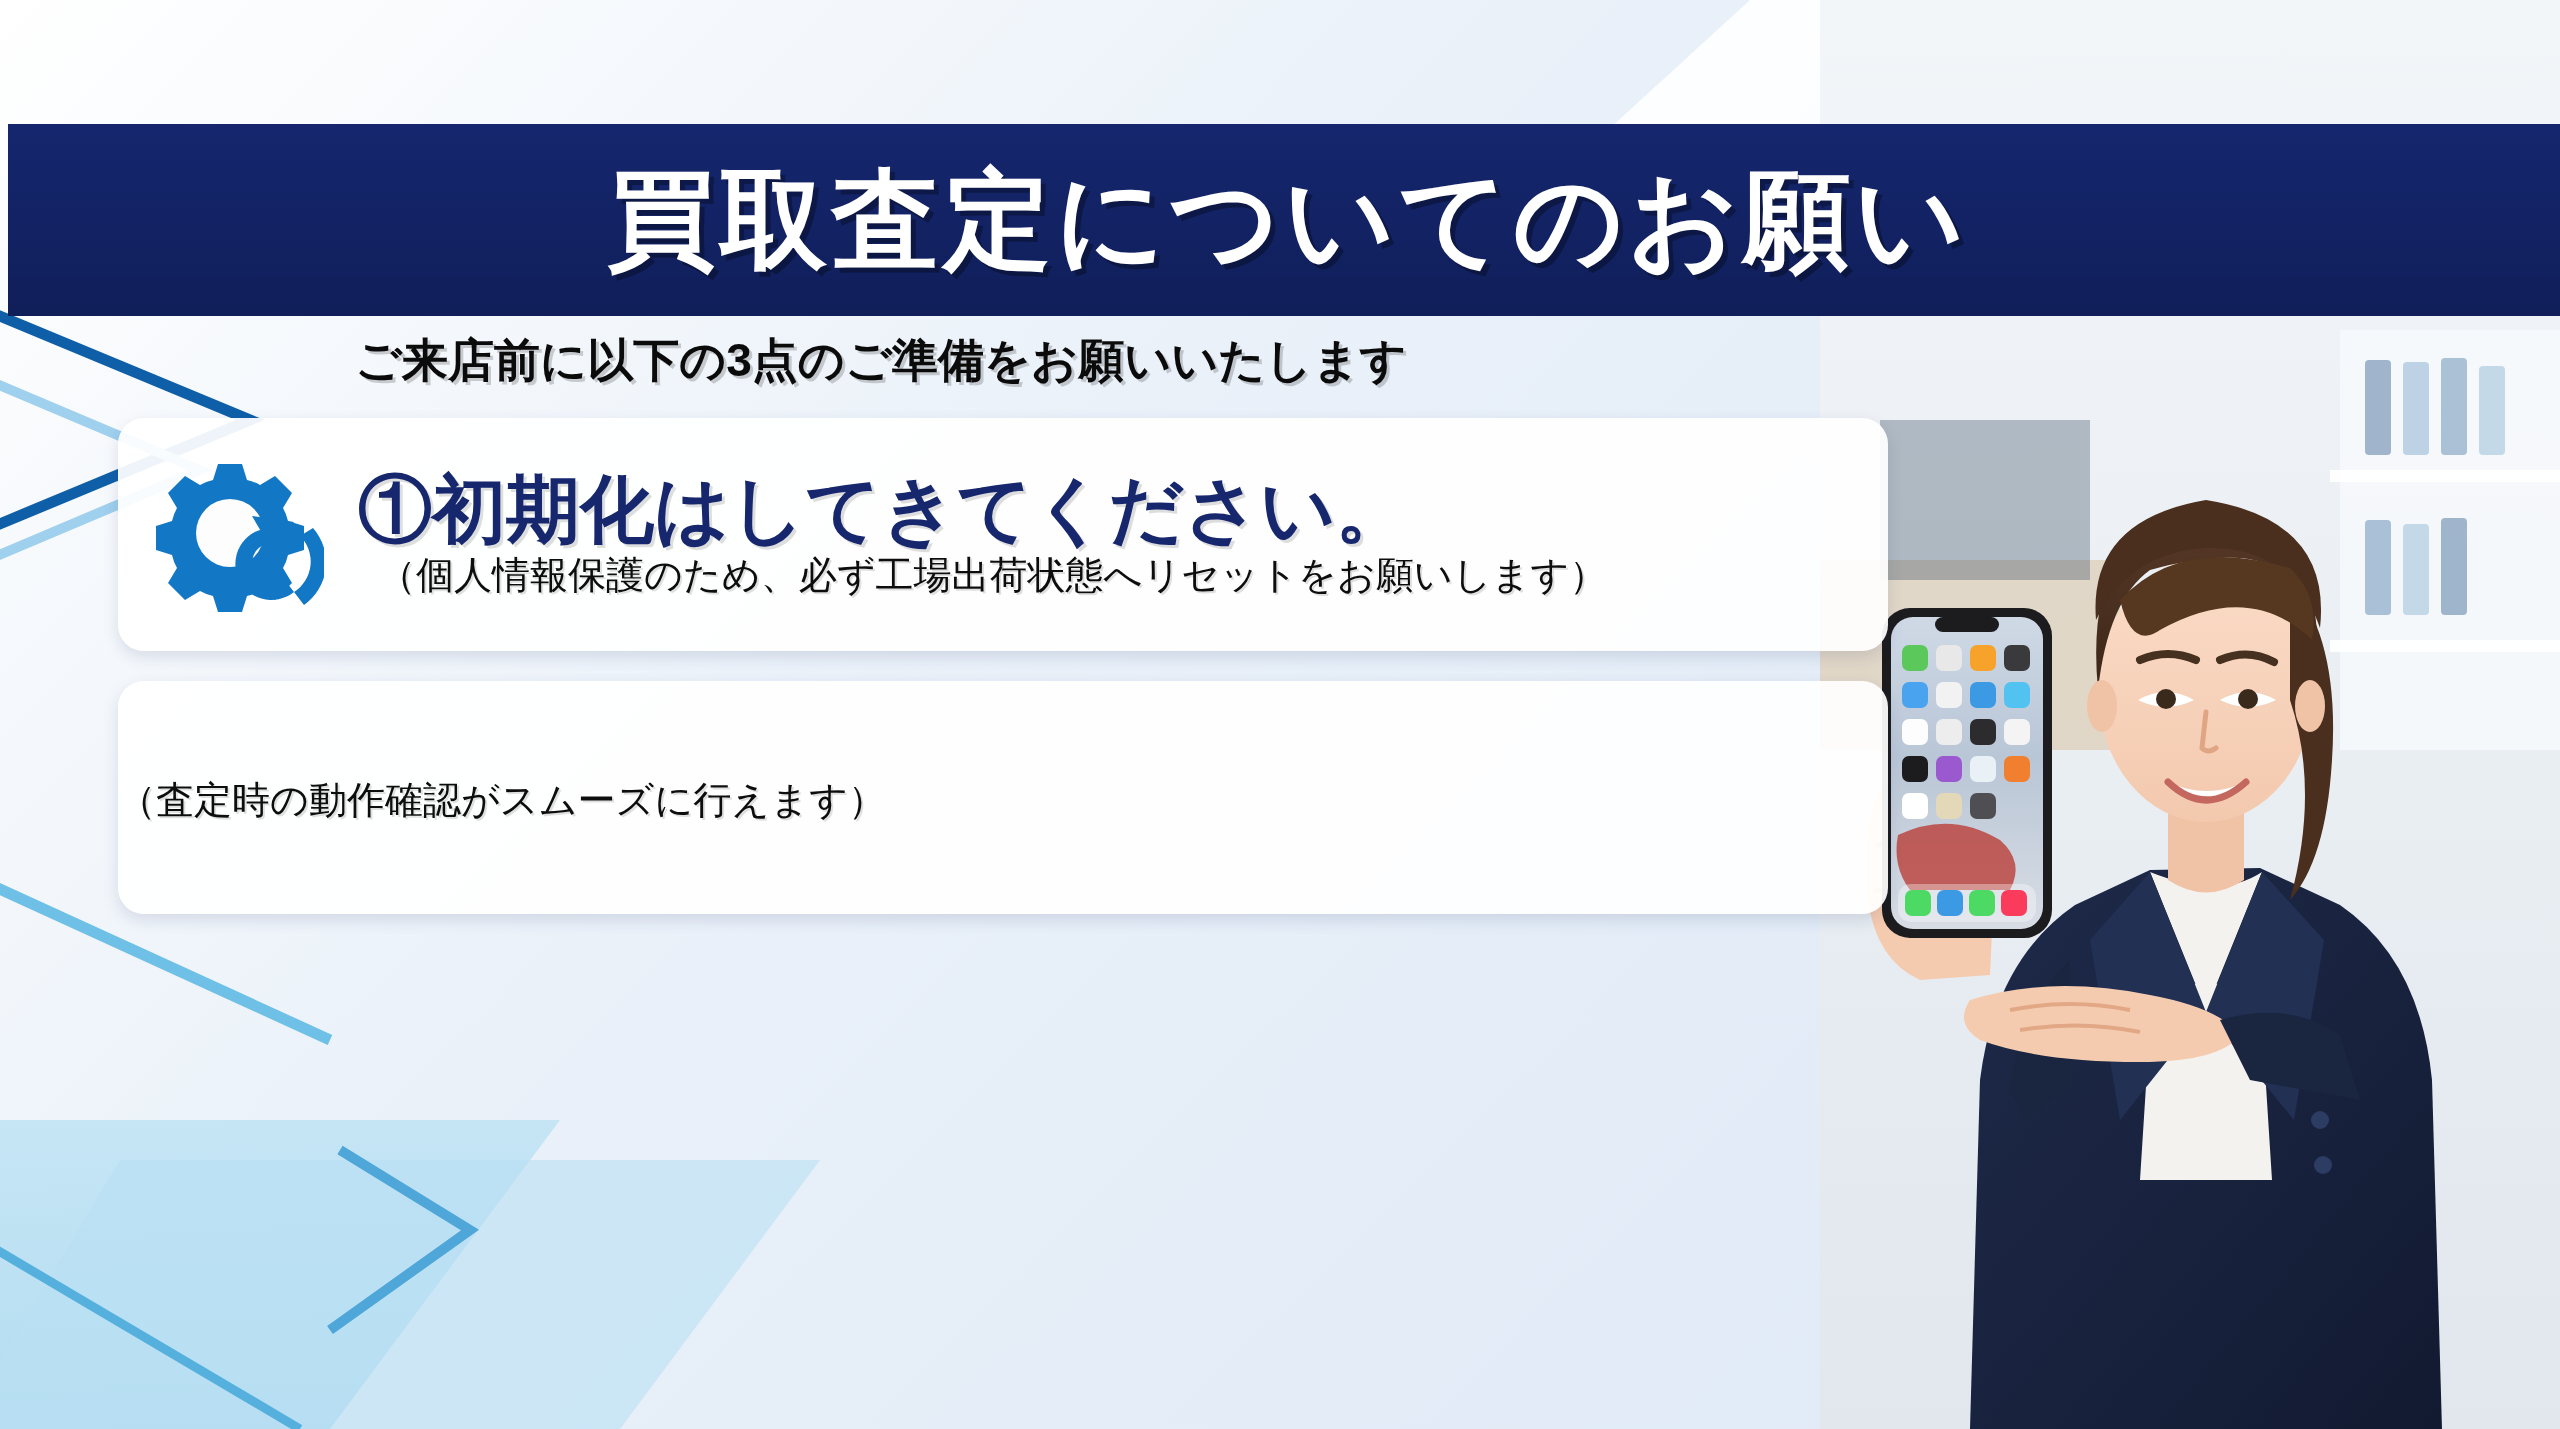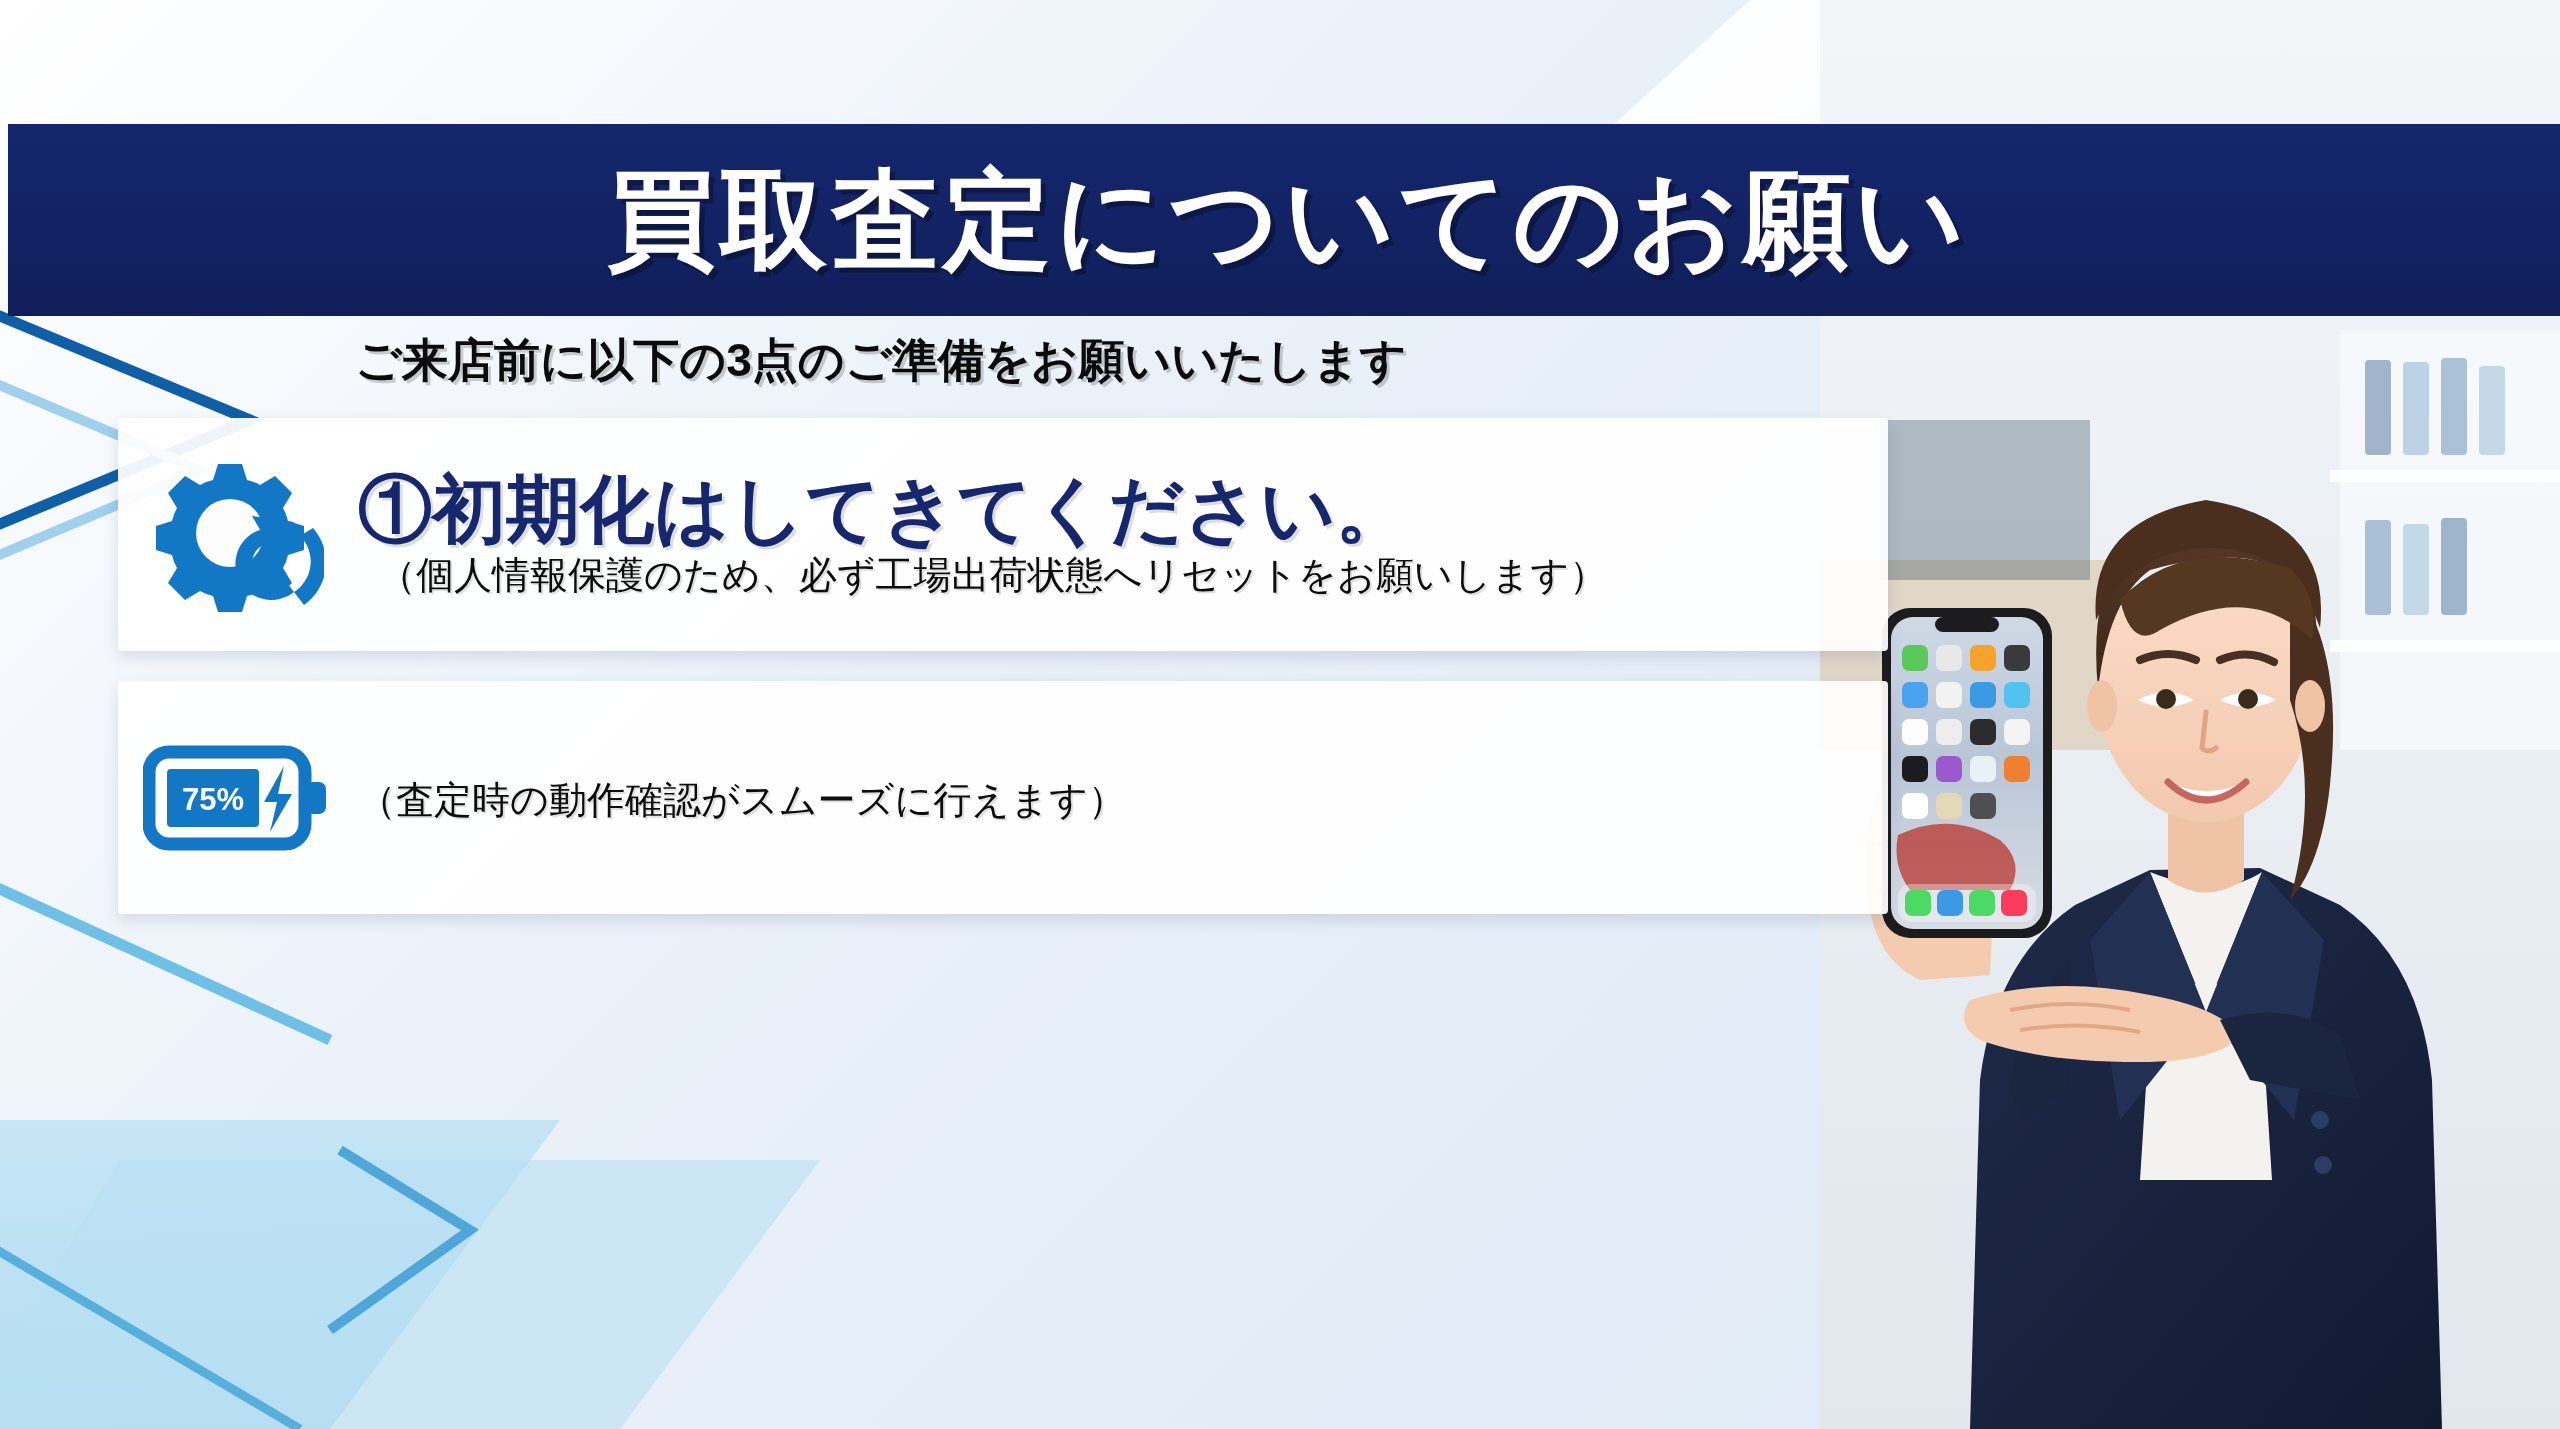--- a/index.html
+++ b/index.html
@@ -53,21 +53,21 @@
     z-index:18;
   }
 
   
   .cards { position:absolute; left:118px; top:418px; width:1770px; z-index:15; }
 
   .card {
     position:relative;
     width:1770px; height:233px;
     background:rgba(255,255,255,0.93);
-    border-radius:4px;
+    border-radius:26px;
     box-shadow:0 6px 16px rgba(20,40,90,0.13);
     margin-bottom:30px;
     display:flex; align-items:center;
   }
   .card-icon {
     width:240px; min-width:240px; height:100%;
     display:flex; align-items:center; justify-content:center;
   }
   .card-body { flex:1; padding-right:20px; }
   .card-head {
@@ -301,29 +301,20 @@
           </g>
         </svg>
       </div>
       <div class="card-body">
         <div class="card-head">①初期化はしてきてください。</div>
         <div class="card-sub">（個人情報保護のため、必ず工場出荷状態へリセットをお願いします）</div>
       </div>
     </div>
 
     <div class="card card-2">
-      <div class="card-icon">
-        <svg width="190" height="112" viewBox="0 0 190 112">
-          <rect x="6" y="10" width="156" height="92" rx="20" fill="none" stroke="#1277c4" stroke-width="13"></rect>
-          <rect x="163" y="40" width="20" height="32" rx="7" fill="#1277c4"></rect>
-          <rect x="24" y="27" width="92" height="58" rx="4" fill="#1277c4"></rect>
-          <text x="70" y="68" font-family="Liberation Sans, sans-serif" font-size="31" font-weight="bold" fill="#ffffff" text-anchor="middle">75%</text>
-          <path d="M141 24 L121 60 h13 l-7 30 l22 -38 h-14 Z" fill="#1277c4"></path>
-        </svg>
-      </div>
       <div class="card-body">
         <div class="card-sub">（査定時の動作確認がスムーズに行えます）</div>
       </div>
     </div>
 
 
   </div>
 
 
 </div>

